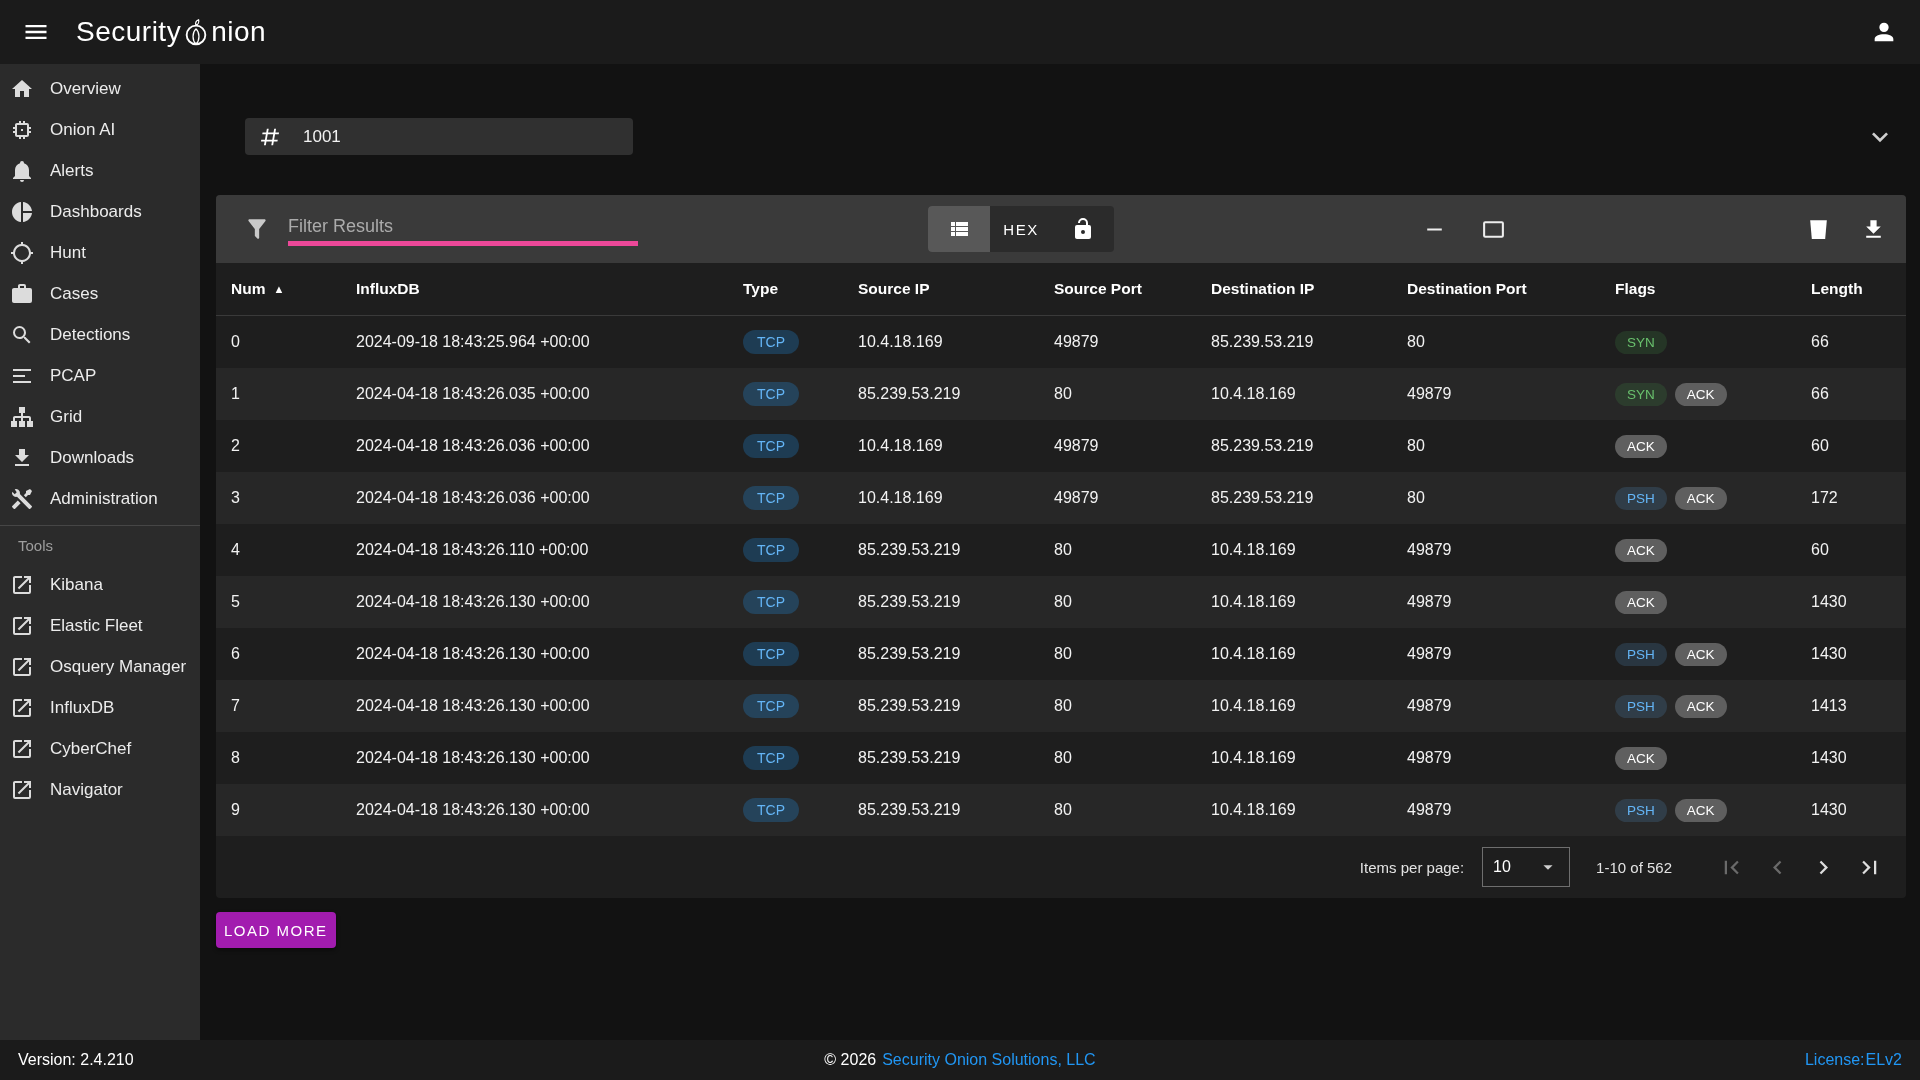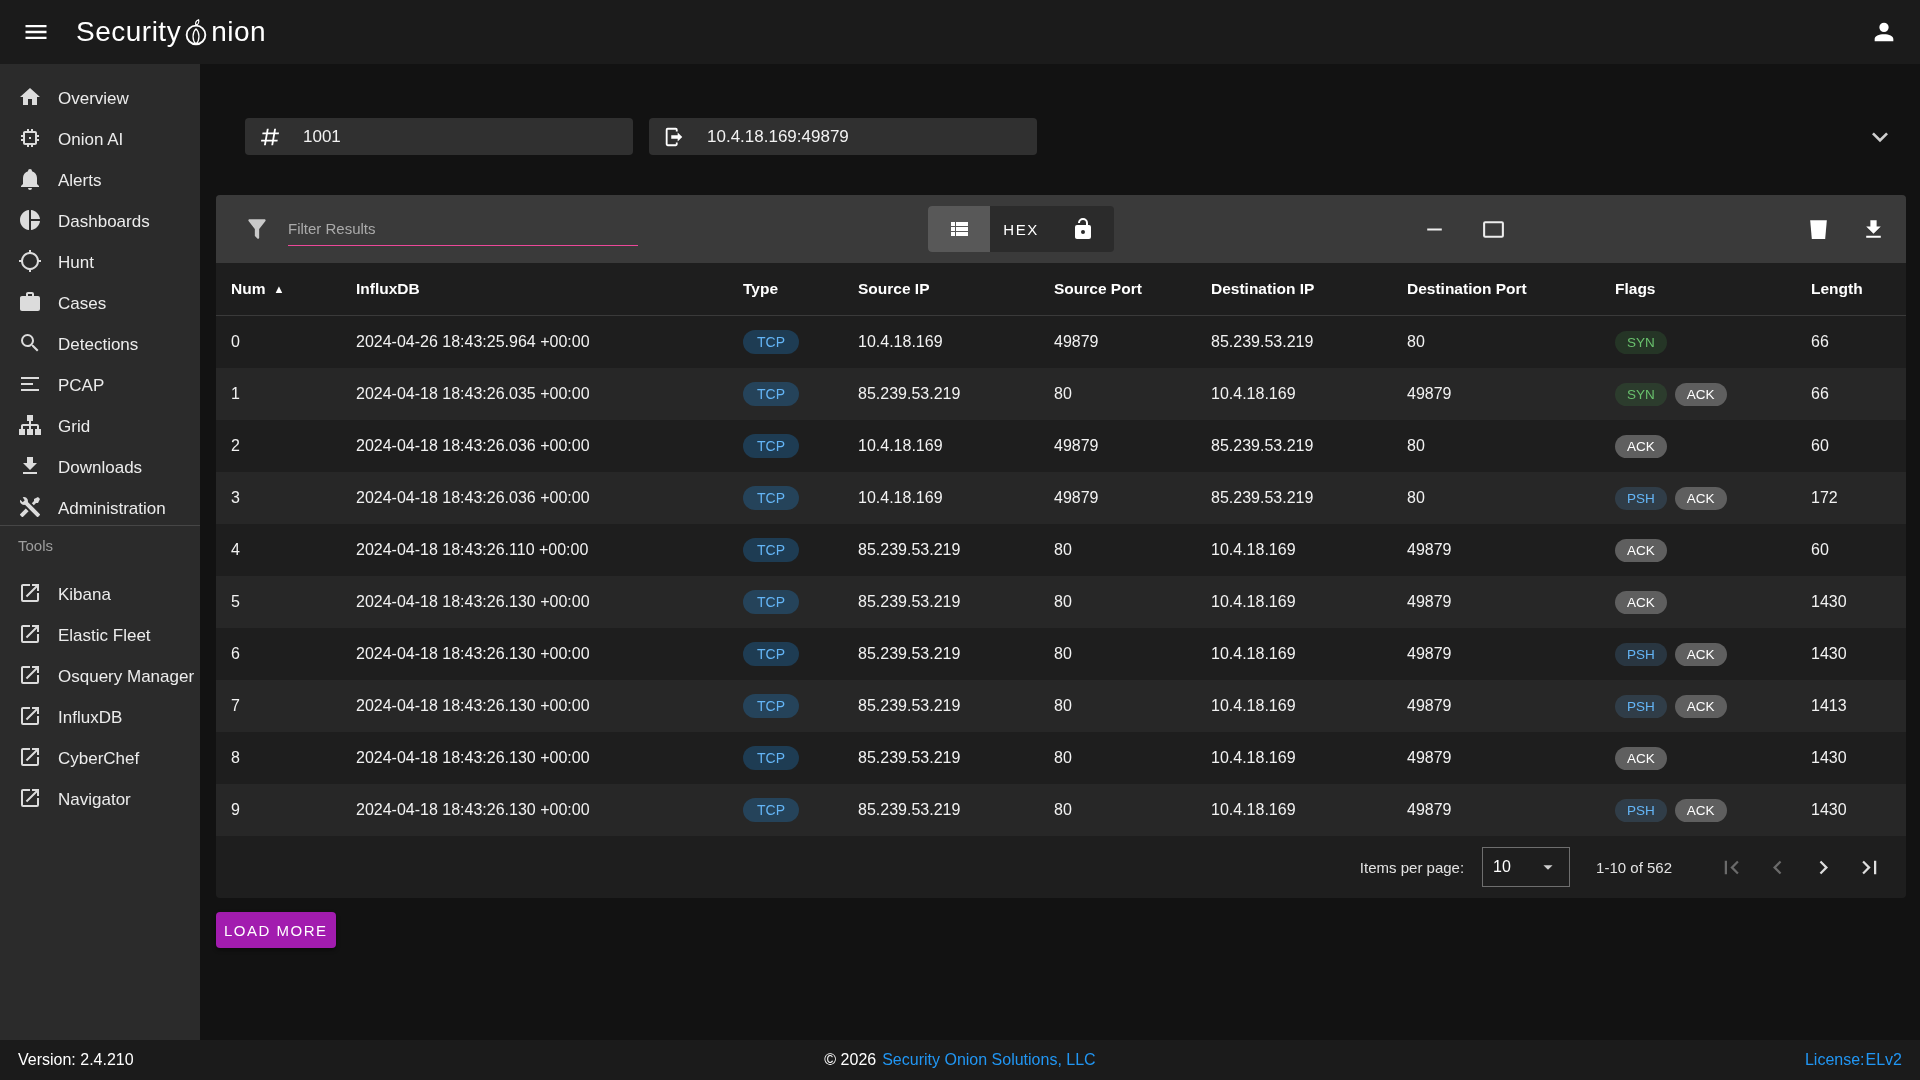--- a/index.html
+++ b/index.html
@@ -12,39 +12,39 @@
   .appbar{flex:0 0 64px;height:64px;background:#1b1b1b;display:flex;align-items:center;padding:0 22px}
   .hamburger{width:28px;height:28px;color:#fff;cursor:pointer}
   .logo{display:flex;align-items:center;margin-left:26px;font-size:28px;font-weight:400;color:#fff;letter-spacing:.5px}
   .logo .onion-svg{width:28px;height:28px;margin:0 1px;color:#fff}
   .appbar-spacer{flex:1}
   .account{width:28px;height:28px;color:#fff;cursor:pointer}
 
   
   .shell{flex:1;display:flex;min-height:0}
   .sidebar{flex:0 0 200px;width:200px;background:#2b2b2b;padding-top:4px;overflow:hidden}
-  .nav-item{height:41px;display:flex;align-items:flex-end;padding:0 18px;gap:16px;color:#ececec;cursor:pointer}
+  .nav-item{height:41px;display:flex;align-items:center;padding:0 10px;gap:16px;color:#ececec;cursor:pointer}
   .nav-icon{width:24px;height:24px;color:#dcdcdc;flex:0 0 24px}
   .nav-label{font-size:17px;white-space:nowrap}
   .tools-divider{border-top:1px solid #464646;margin-top:6px}
   .tools-header{height:38px;display:flex;align-items:center;padding:0 18px;color:#9e9e9e;font-size:15px}
 
   
   .main{flex:1;background:#121212;overflow:hidden}
   .filter-bar{display:flex;align-items:center;gap:16px;margin:54px 24px 0 45px}
   .filter-field{width:388px;height:37px;background:#303030;border-radius:4px;display:flex;align-items:center;padding:0 14px;gap:22px;cursor:text}
   .ff-icon{width:22px;height:22px;color:#fff;flex:0 0 22px}
   .filter-field-value{font-size:17px;color:#f2f2f2;white-space:nowrap}
   .filters-chevron{margin-left:auto;width:32px;height:32px;color:#cfcfcf;cursor:pointer}
 
   
   .card{margin:40px 14px 0 16px;background:#1e1e1e;border-radius:4px;overflow:hidden}
   .toolbar{height:68px;background:#3a3a3a;display:flex;align-items:center;padding:0 20px}
   .funnel{width:26px;height:26px;color:#c9c9c9;margin-left:8px}
-  .filter-input{margin-left:18px;width:350px;background:transparent;border:none;border-bottom:1px solid #ec4899;color:#86efac;font-size:15px;height:34px;outline:none;font-family:inherit}
+  .filter-input{margin-left:18px;width:350px;background:transparent;border:none;border-bottom:5px solid #ec4899;color:#86efac;font-size:18px;height:34px;outline:none;font-family:inherit}
   .filter-input::placeholder{color:#ababab}
   .btn-group{margin-left:290px;display:flex;background:#2b2b2b;border-radius:4px;overflow:hidden;height:46px}
   .seg{width:62px;display:flex;align-items:center;justify-content:center;color:#fff;cursor:pointer;font-size:15px;letter-spacing:1.5px}
   .seg.selected{background:#585858}
   .seg .icon{width:24px;height:24px}
   .sp-flex{flex:1}
   .sp-fixed{width:300px}
   .tb-icons{display:flex;align-items:center;gap:34px}
   .tb-icons .icon{width:25px;height:25px;color:#ededed;cursor:pointer}
   .tb-far{display:flex;align-items:center;gap:30px}
@@ -264,28 +264,20 @@
     
     <div class="filter-bar">
       <div class="filter-field">
     <span class="icon ff-icon">
             <svg viewBox="0 0 24 24">
               <path fill="currentColor" d="M5.41,21L6.12,17H2.12L2.47,15H6.47L7.53,9H3.53L3.88,7H7.88L8.59,3H10.59L9.88,7H15.88L16.59,3H18.59L17.88,7H21.88L21.53,9H17.53L16.47,15H20.47L20.12,17H16.12L15.41,21H13.41L14.12,17H8.12L7.41,21H5.41M9.53,9L8.47,15H14.47L15.53,9H9.53Z"></path>
             </svg>
           </span>
     <span class="filter-field-value">1001</span>
   </div>
-        <div class="filter-field">
-    <span class="icon ff-icon">
-            <svg viewBox="0 0 24 24">
-              <path fill="currentColor" d="M16,17V14H9V10H16V7L21,12L16,17M14,2A2,2 0 0,1 16,4V6H14V4H5V20H14V18H16V20A2,2 0 0,1 14,22H5A2,2 0 0,1 3,20V4A2,2 0 0,1 5,2H14Z"></path>
-            </svg>
-          </span>
-    <span class="filter-field-value">10.4.18.169:49879</span>
-  </div>
         <span class="icon filters-chevron">
           <svg viewBox="0 0 24 24">
             <path fill="currentColor" d="M7.41,8.58L12,13.17L16.59,8.58L18,10L12,16L6,10L7.41,8.58Z"></path>
           </svg>
         </span>
     </div>
 
     
     <section class="card">
 
@@ -367,21 +359,21 @@
           <div class="hcell">
             <span>Flags</span>
           </div>
           <div class="hcell">
             <span>Length</span>
           </div>
         </div>
       <div>
           <div class="trow">
     <div class="cell">0</div>
-    <div class="cell">2024-04-26 18:43:25.964 +00:00</div>
+    <div class="cell">2024-09-18 18:43:25.964 +00:00</div>
     <div class="cell"><span class="chip-tcp">TCP</span></div>
     <div class="cell">10.4.18.169</div>
     <div class="cell">49879</div>
     <div class="cell">85.239.53.219</div>
     <div class="cell">80</div>
     <div class="cell"><span class="chip-flag flag-SYN">SYN</span></div>
     <div class="cell">66</div>
   </div>
           <div class="trow">
     <div class="cell">1</div>

